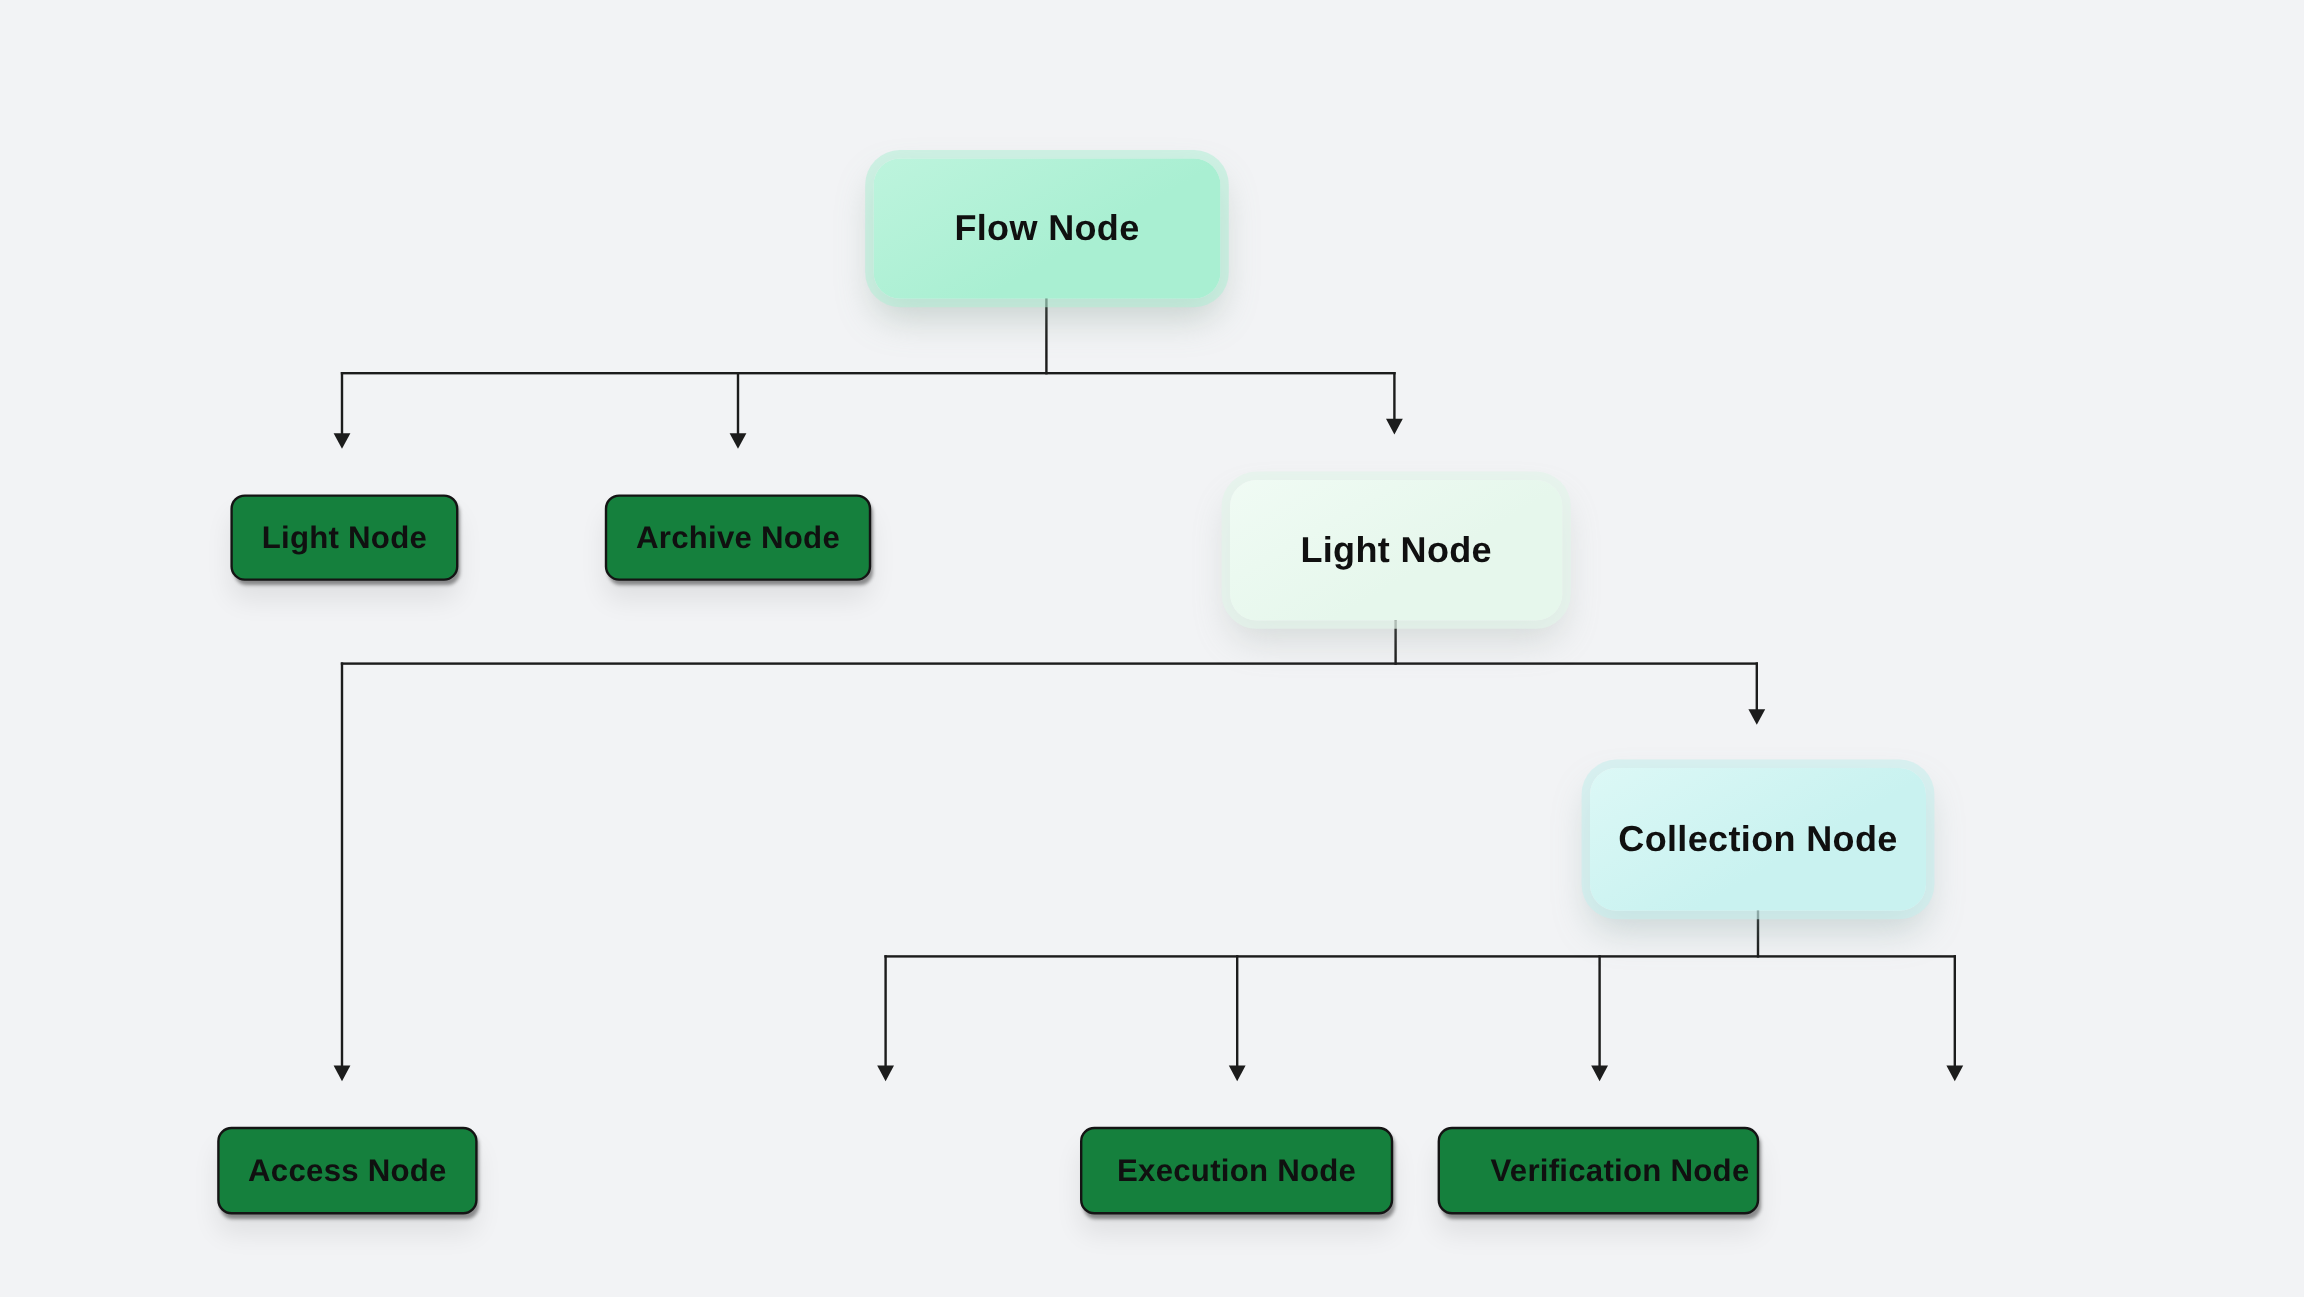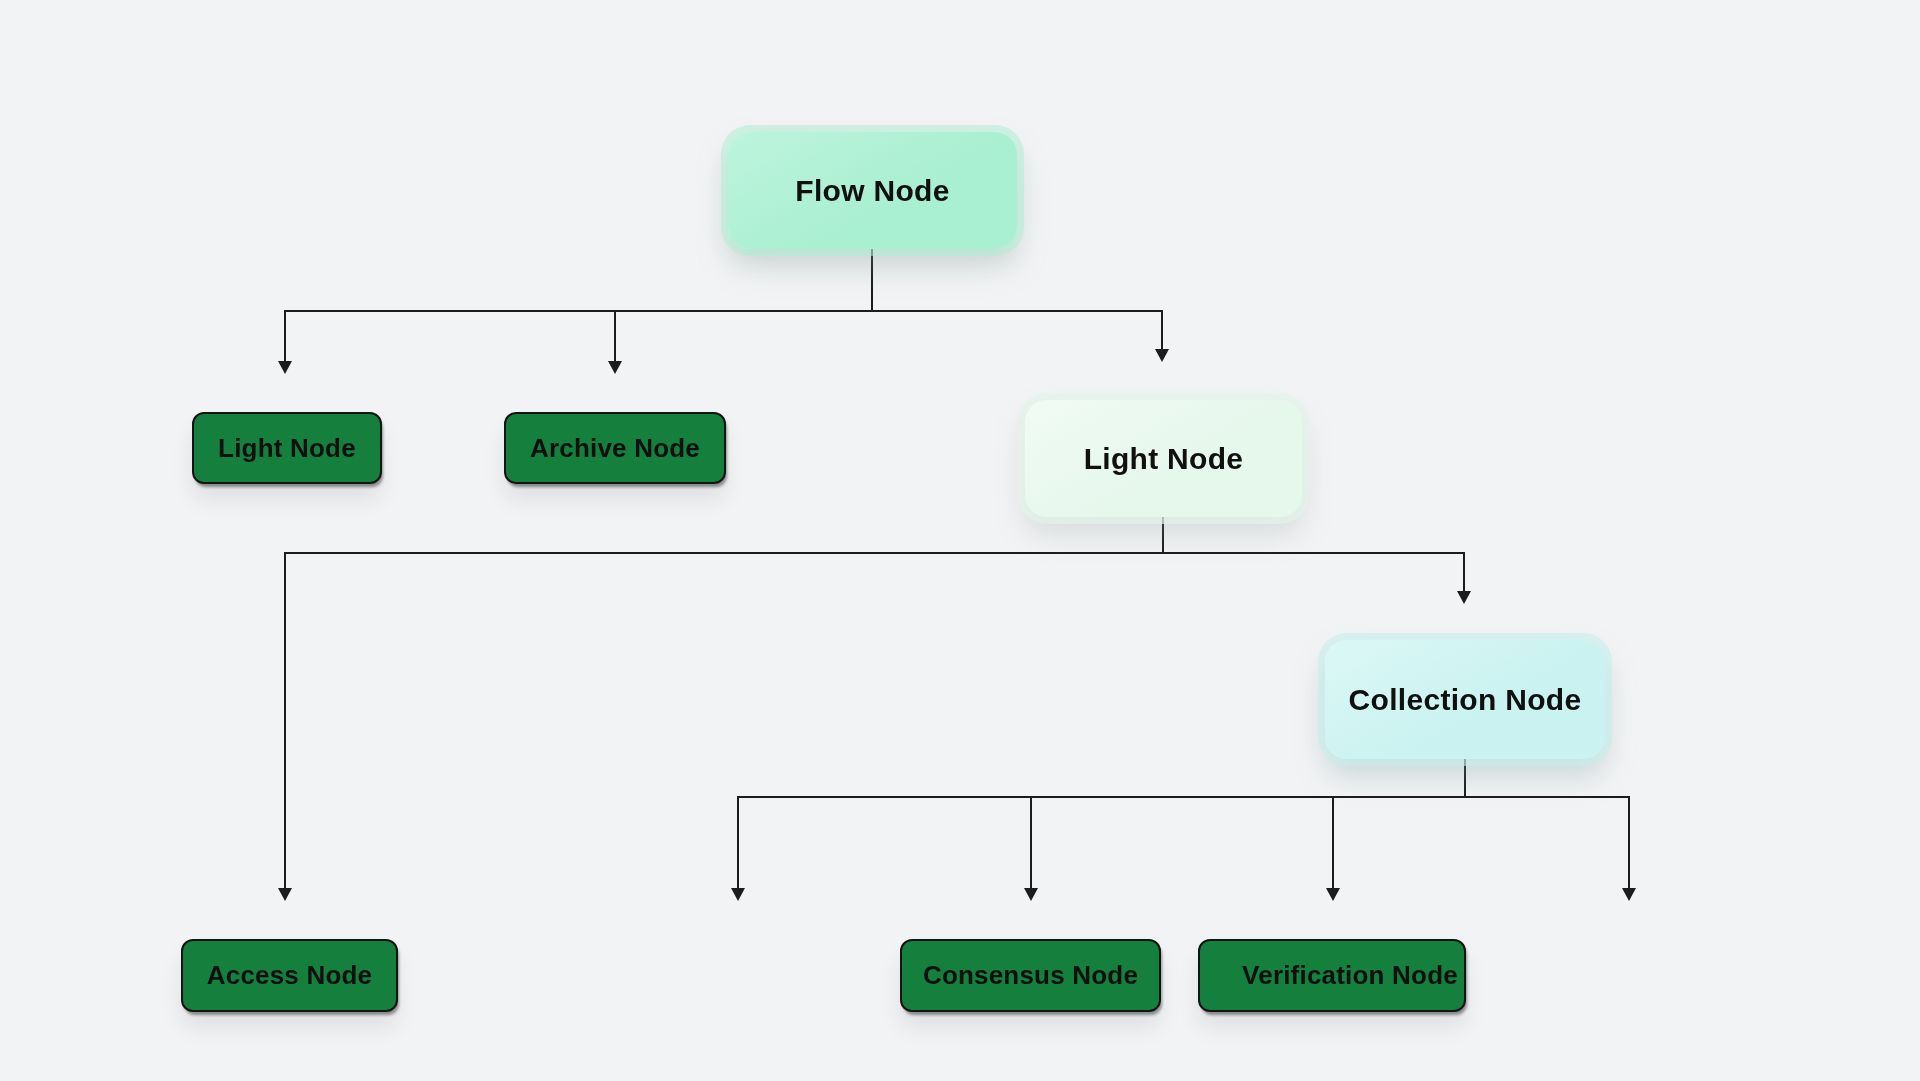--- a/index.html
+++ b/index.html
@@ -149,19 +149,19 @@
   <div class="node node-colored" id="node-full">
     <span>Light Node</span>
   </div>
   <div class="node node-plain" id="node-access">
     <span>Access Node</span>
   </div>
   <div class="node node-colored" id="node-validator">
     <span>Collection Node</span>
   </div>
   <div class="node node-plain" id="node-consensus">
-    <span>Consensus Node</span>
+    <span>Execution Node</span>
   </div>
   <div class="node node-plain" id="node-verification">
     <span>Verification Node</span>
   </div>
 
 </div>
 
 </body></html>

